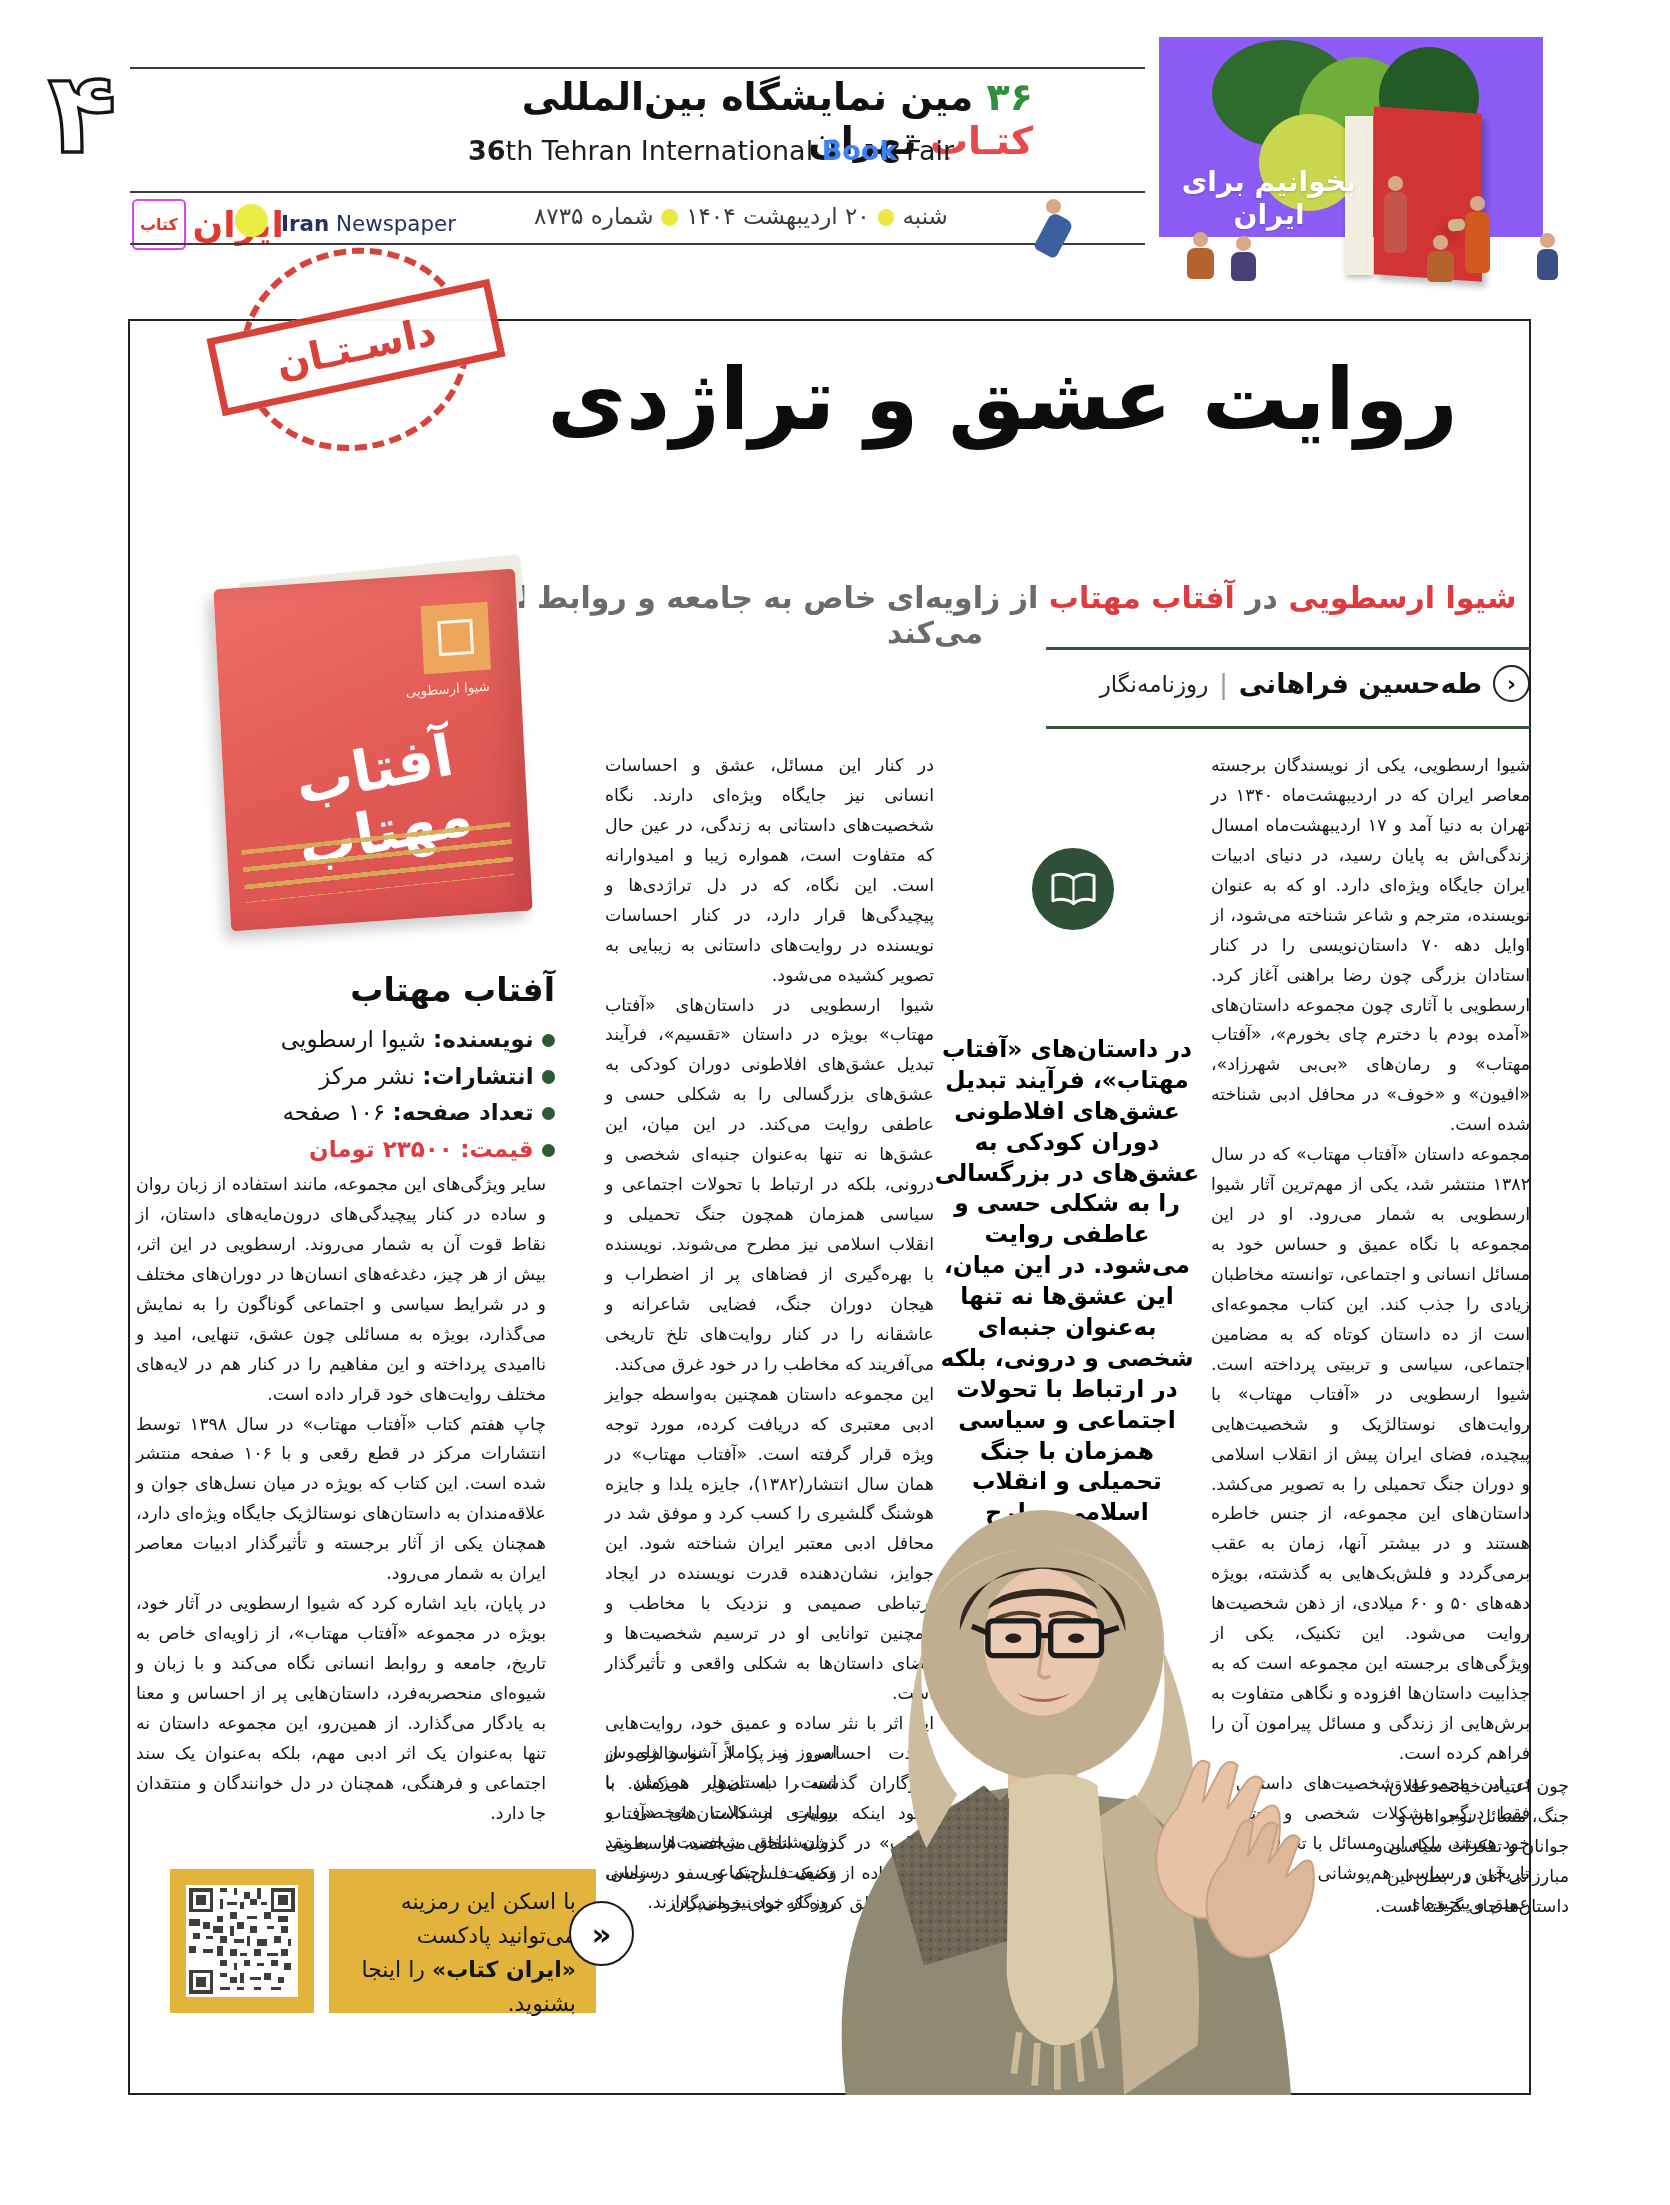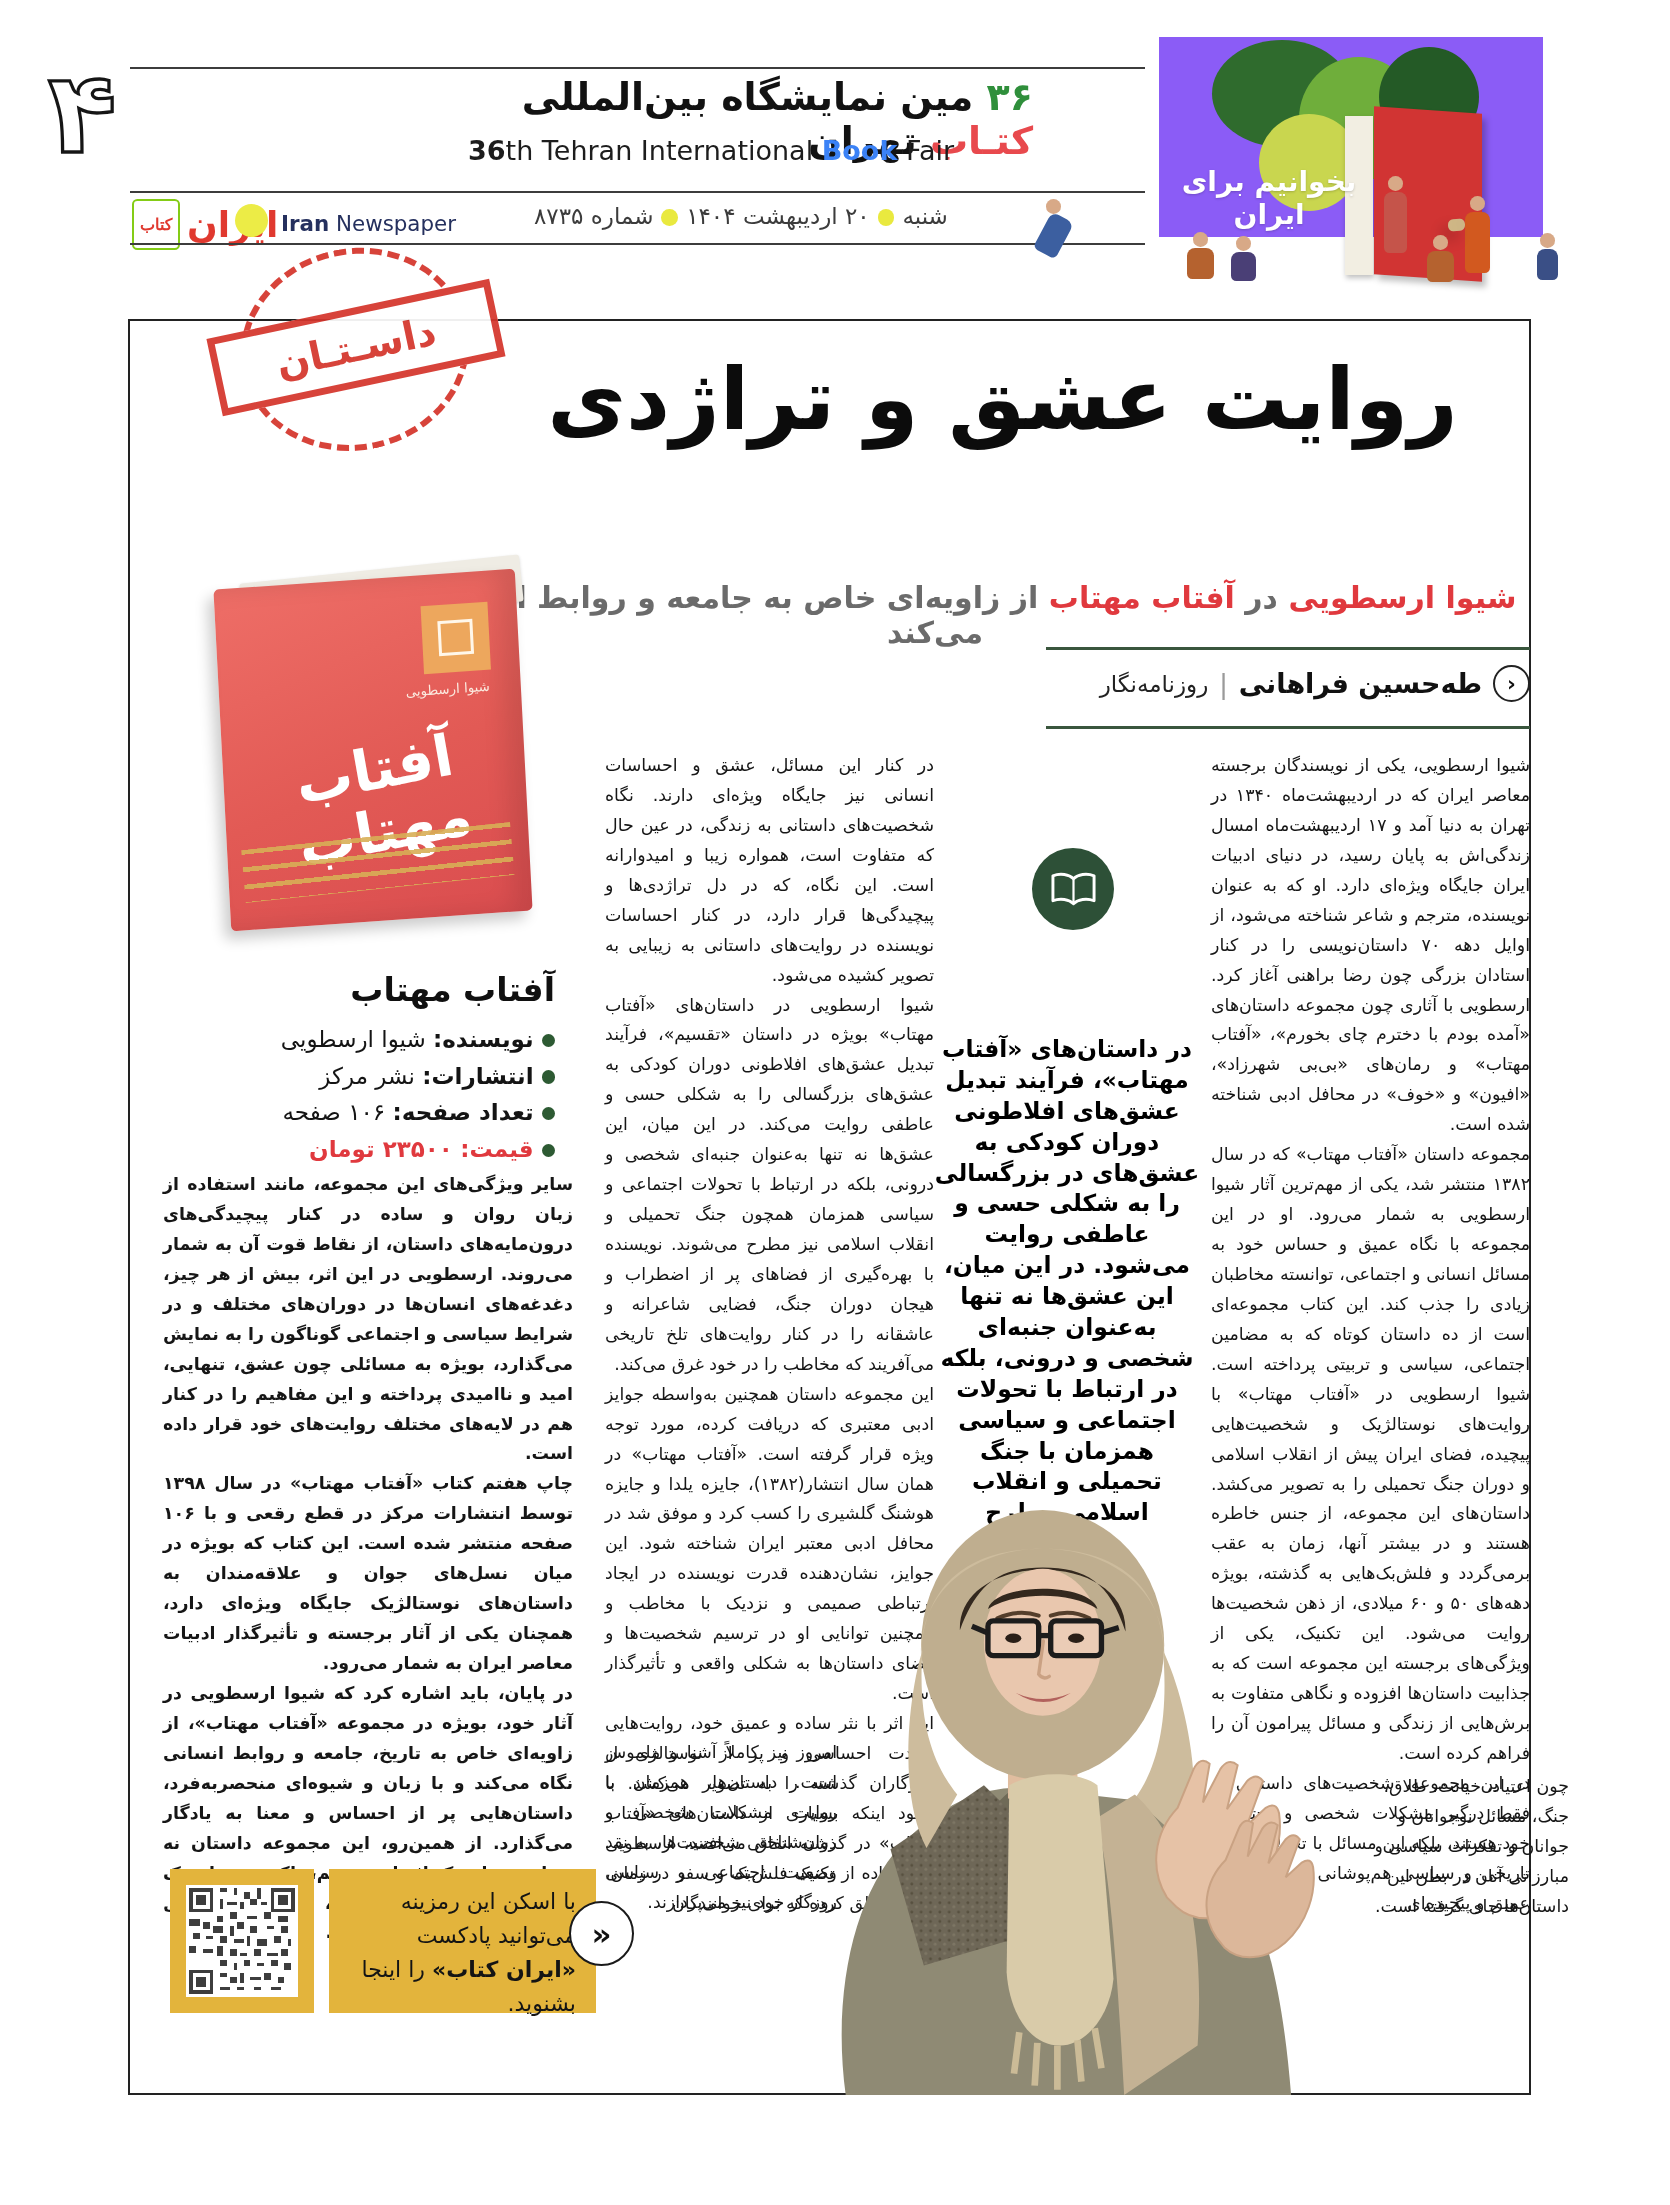--- a/index.html
+++ b/index.html
@@ -18,22 +18,22 @@
   .title-fa { left:468px; top:75px; width:565px; font-size:38px; font-weight:700;
               direction:rtl; text-align:right; color:#121212; }
   .title-fa .green { color:#2f8f3b; }
   .title-fa .red { color:#e8494d; }
   .title-en { left:468px; top:135px; width:565px; font-size:27px; color:#1d1d1d;
               direction:ltr; text-align:left; }
   .title-en .b { font-weight:700; }
   .title-en .red { color:#3b82f6; font-weight:700; }
   .brand-fa { left:132px; top:199px; direction:rtl; display:flex; align-items:center; gap:6.7px; }
   .brand-fa .big { font-size:36px; font-weight:700; color:#e0392f; line-height:1; }
-  .brand-fa .small { font-size:16px; font-weight:700; color:#e0392f; border:2px solid #84cc16;
-                     border-radius:5.3px; padding:14px 6px;font-family:Liberation Serif, serif; }
+  .brand-fa .small { font-size:16px; font-weight:700; color:#e0392f; border:2px solid #d946ef;
+                     border-radius:5.3px; padding:14px 6px; }
   .brand-dot { left:235px; top:204px; width:33px; height:33px; border-radius:50%; background:#ecec46; }
   .brand-en { left:281px; top:211px; font-size:21.4px; color:#25305e; direction:ltr; }
   .brand-en .b { font-weight:700; }
   .date-line { left:534px; top:203px; width:518px; direction:rtl; text-align:left;
                font-size:23px; color:#3c3c3c; }
   .dot { display:inline-block; width:16.7px; height:16.7px; border-radius:50%;
          background:#e9e93f; margin:0 8px; vertical-align:middle; }
 
   
   .banner { left:1159px; top:37px; width:384px; height:200px; background:#8b5cf6; }
@@ -83,21 +83,21 @@
   .byl-sep { font-size:27px; color:#9a9a9a; }
   .byl-role { font-size:23px; color:#222; }
 
   
   .txt { direction:rtl; text-align:justify; font-size:17.4px; line-height:1.72; color:#161616; }
   .txt p { margin:0; }
   .col1  { left:1211px; top:751px; width:319px; }
   .col1b { left:1333px; top:1772px; width:196px; text-align:right;margin-left:40px; }
   .col2  { left:605px;  top:751px; width:329px; }
   .col2b { left:605px;  top:1738px; width:232px; }
-  .col3  { left:163px;  top:1170px; width:410px;font-weight:bold; }
+  .col3  { left:136px;  top:1170px; width:410px; }
 
   
   .pq-icon { left:1032px; top:848px; width:82px; height:82px; background:#2d5037;
              border-radius:50%; display:flex; align-items:center; justify-content:center; }
   .pquote { left:934px; top:1034px; width:266px; direction:rtl; text-align:center;
             font-size:23.4px; line-height:1.32; font-weight:700; color:#000; }
 
   
   .bookwrap { left:194px; top:558px; width:361px; height:391px; }
   .bk-pages { position:absolute; left:47px; top:10.7px; width:281px; height:47px;

